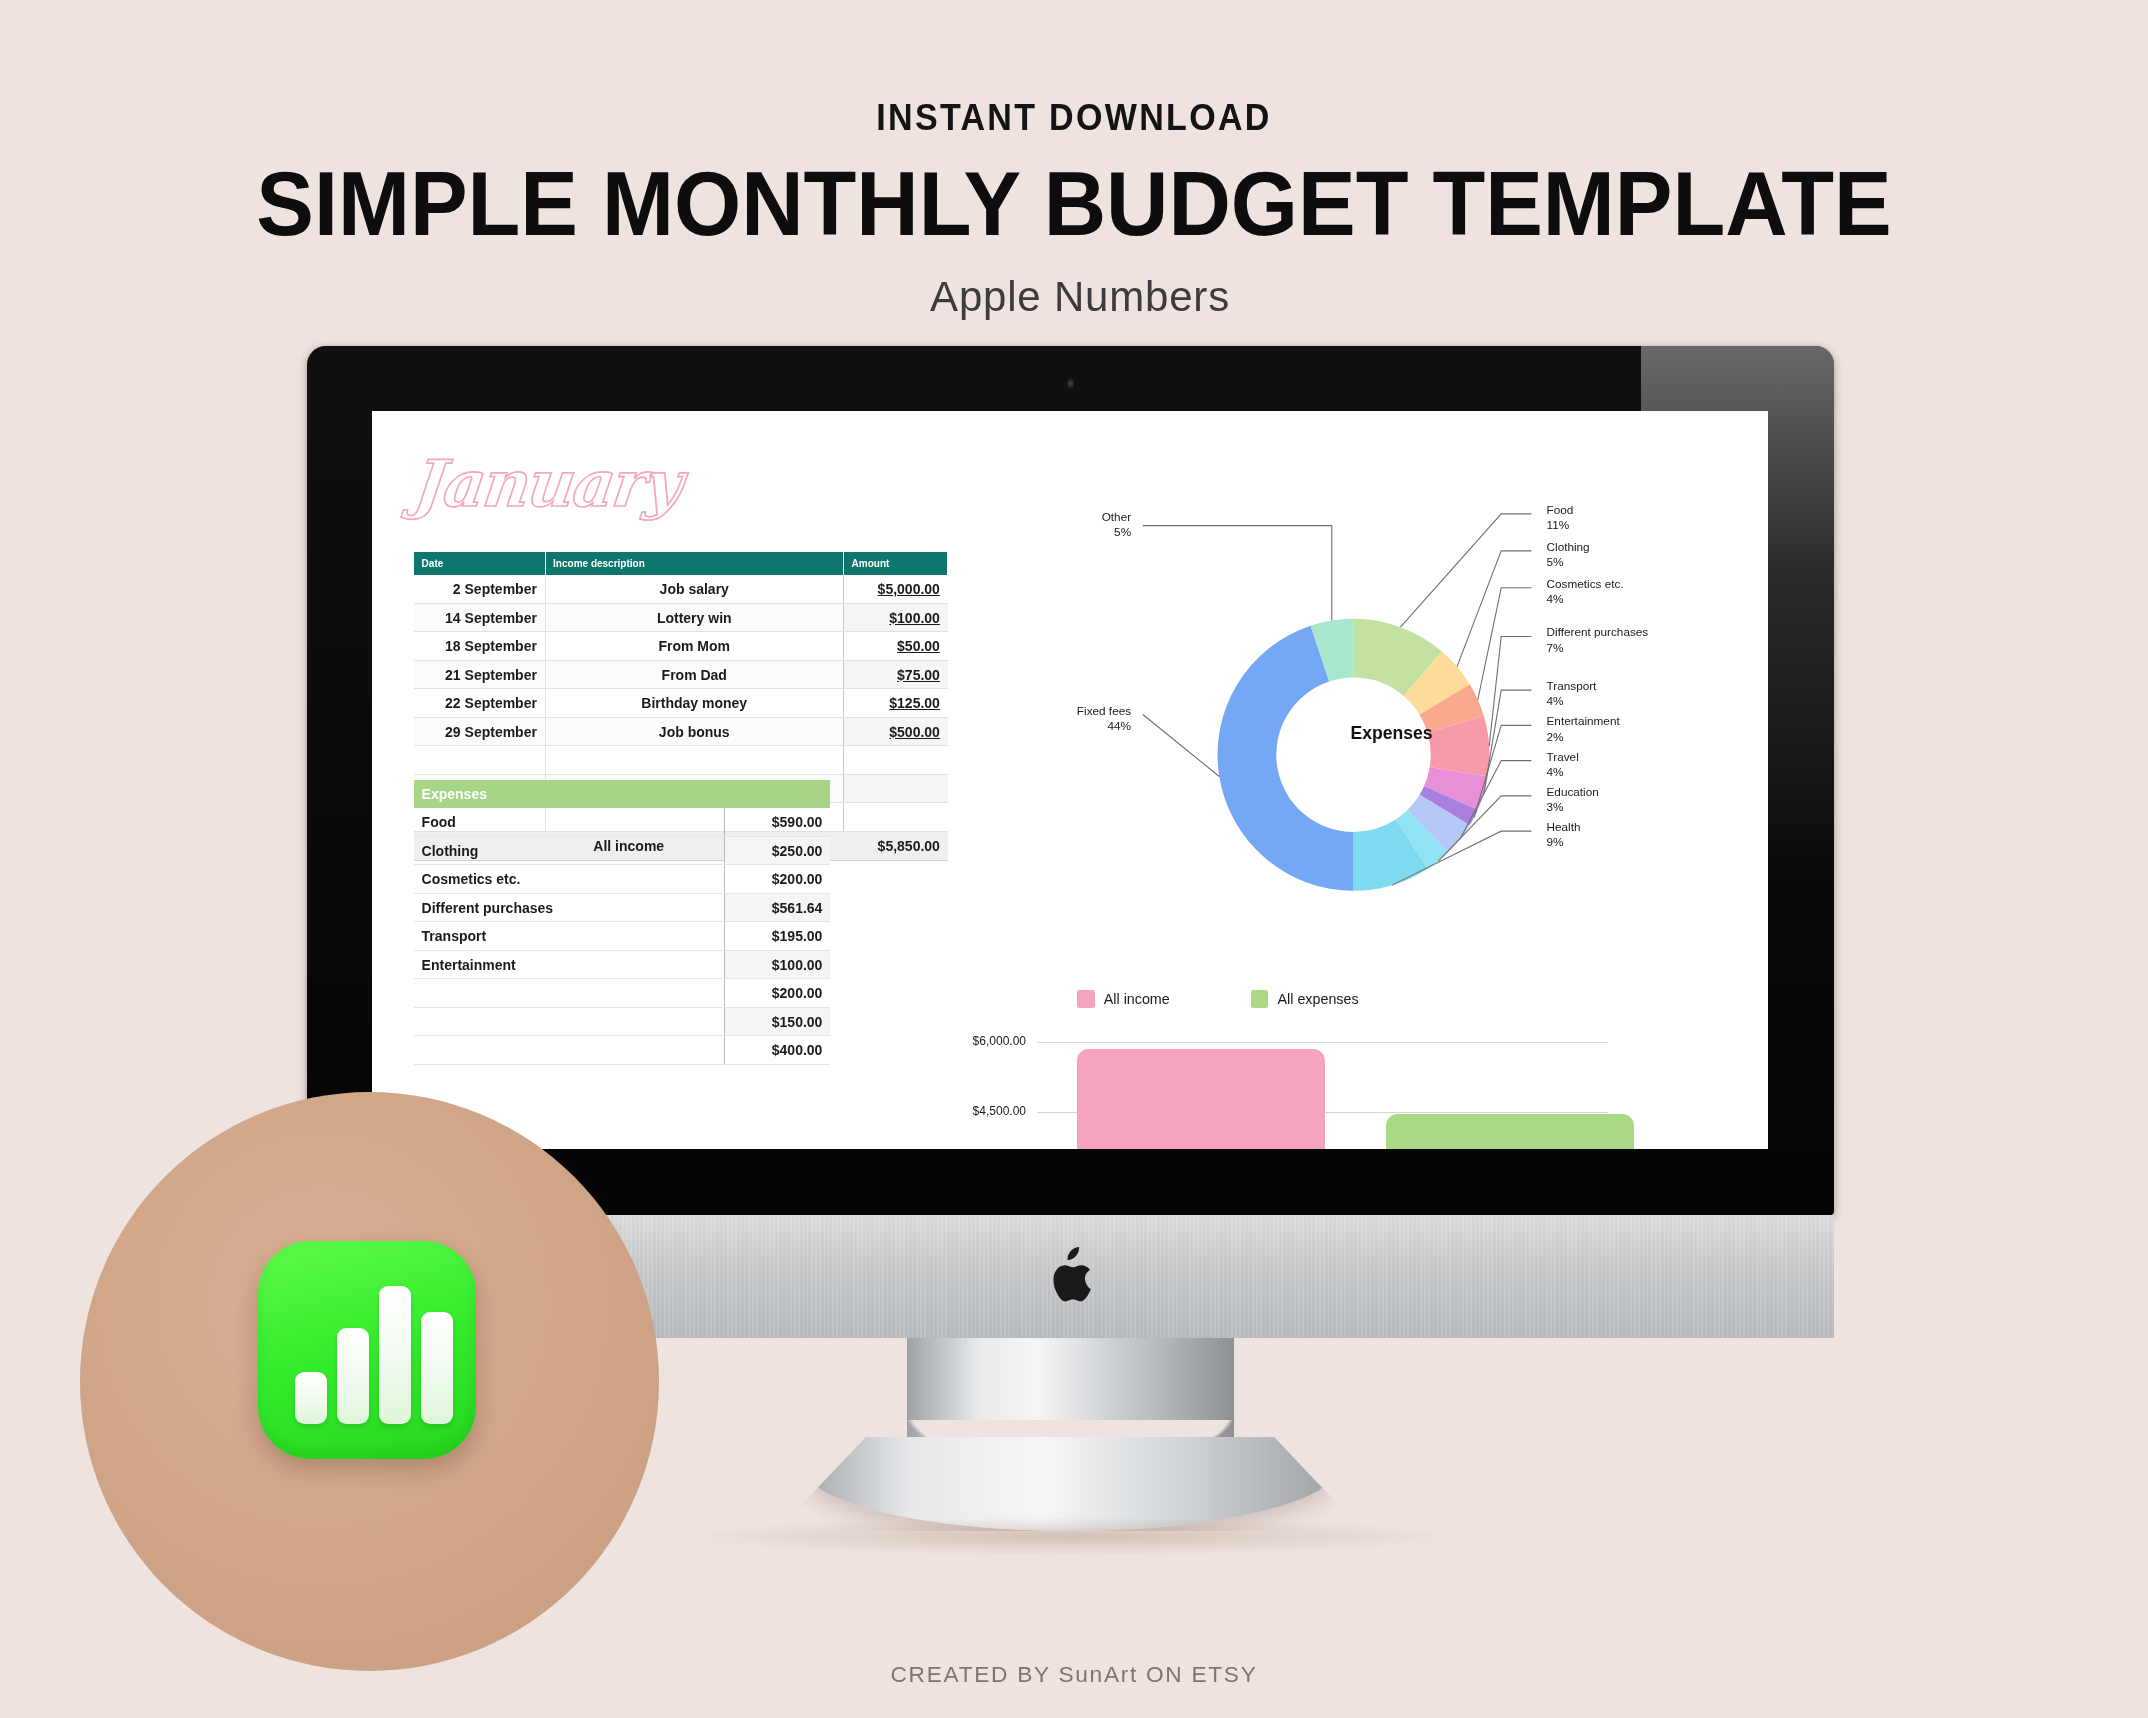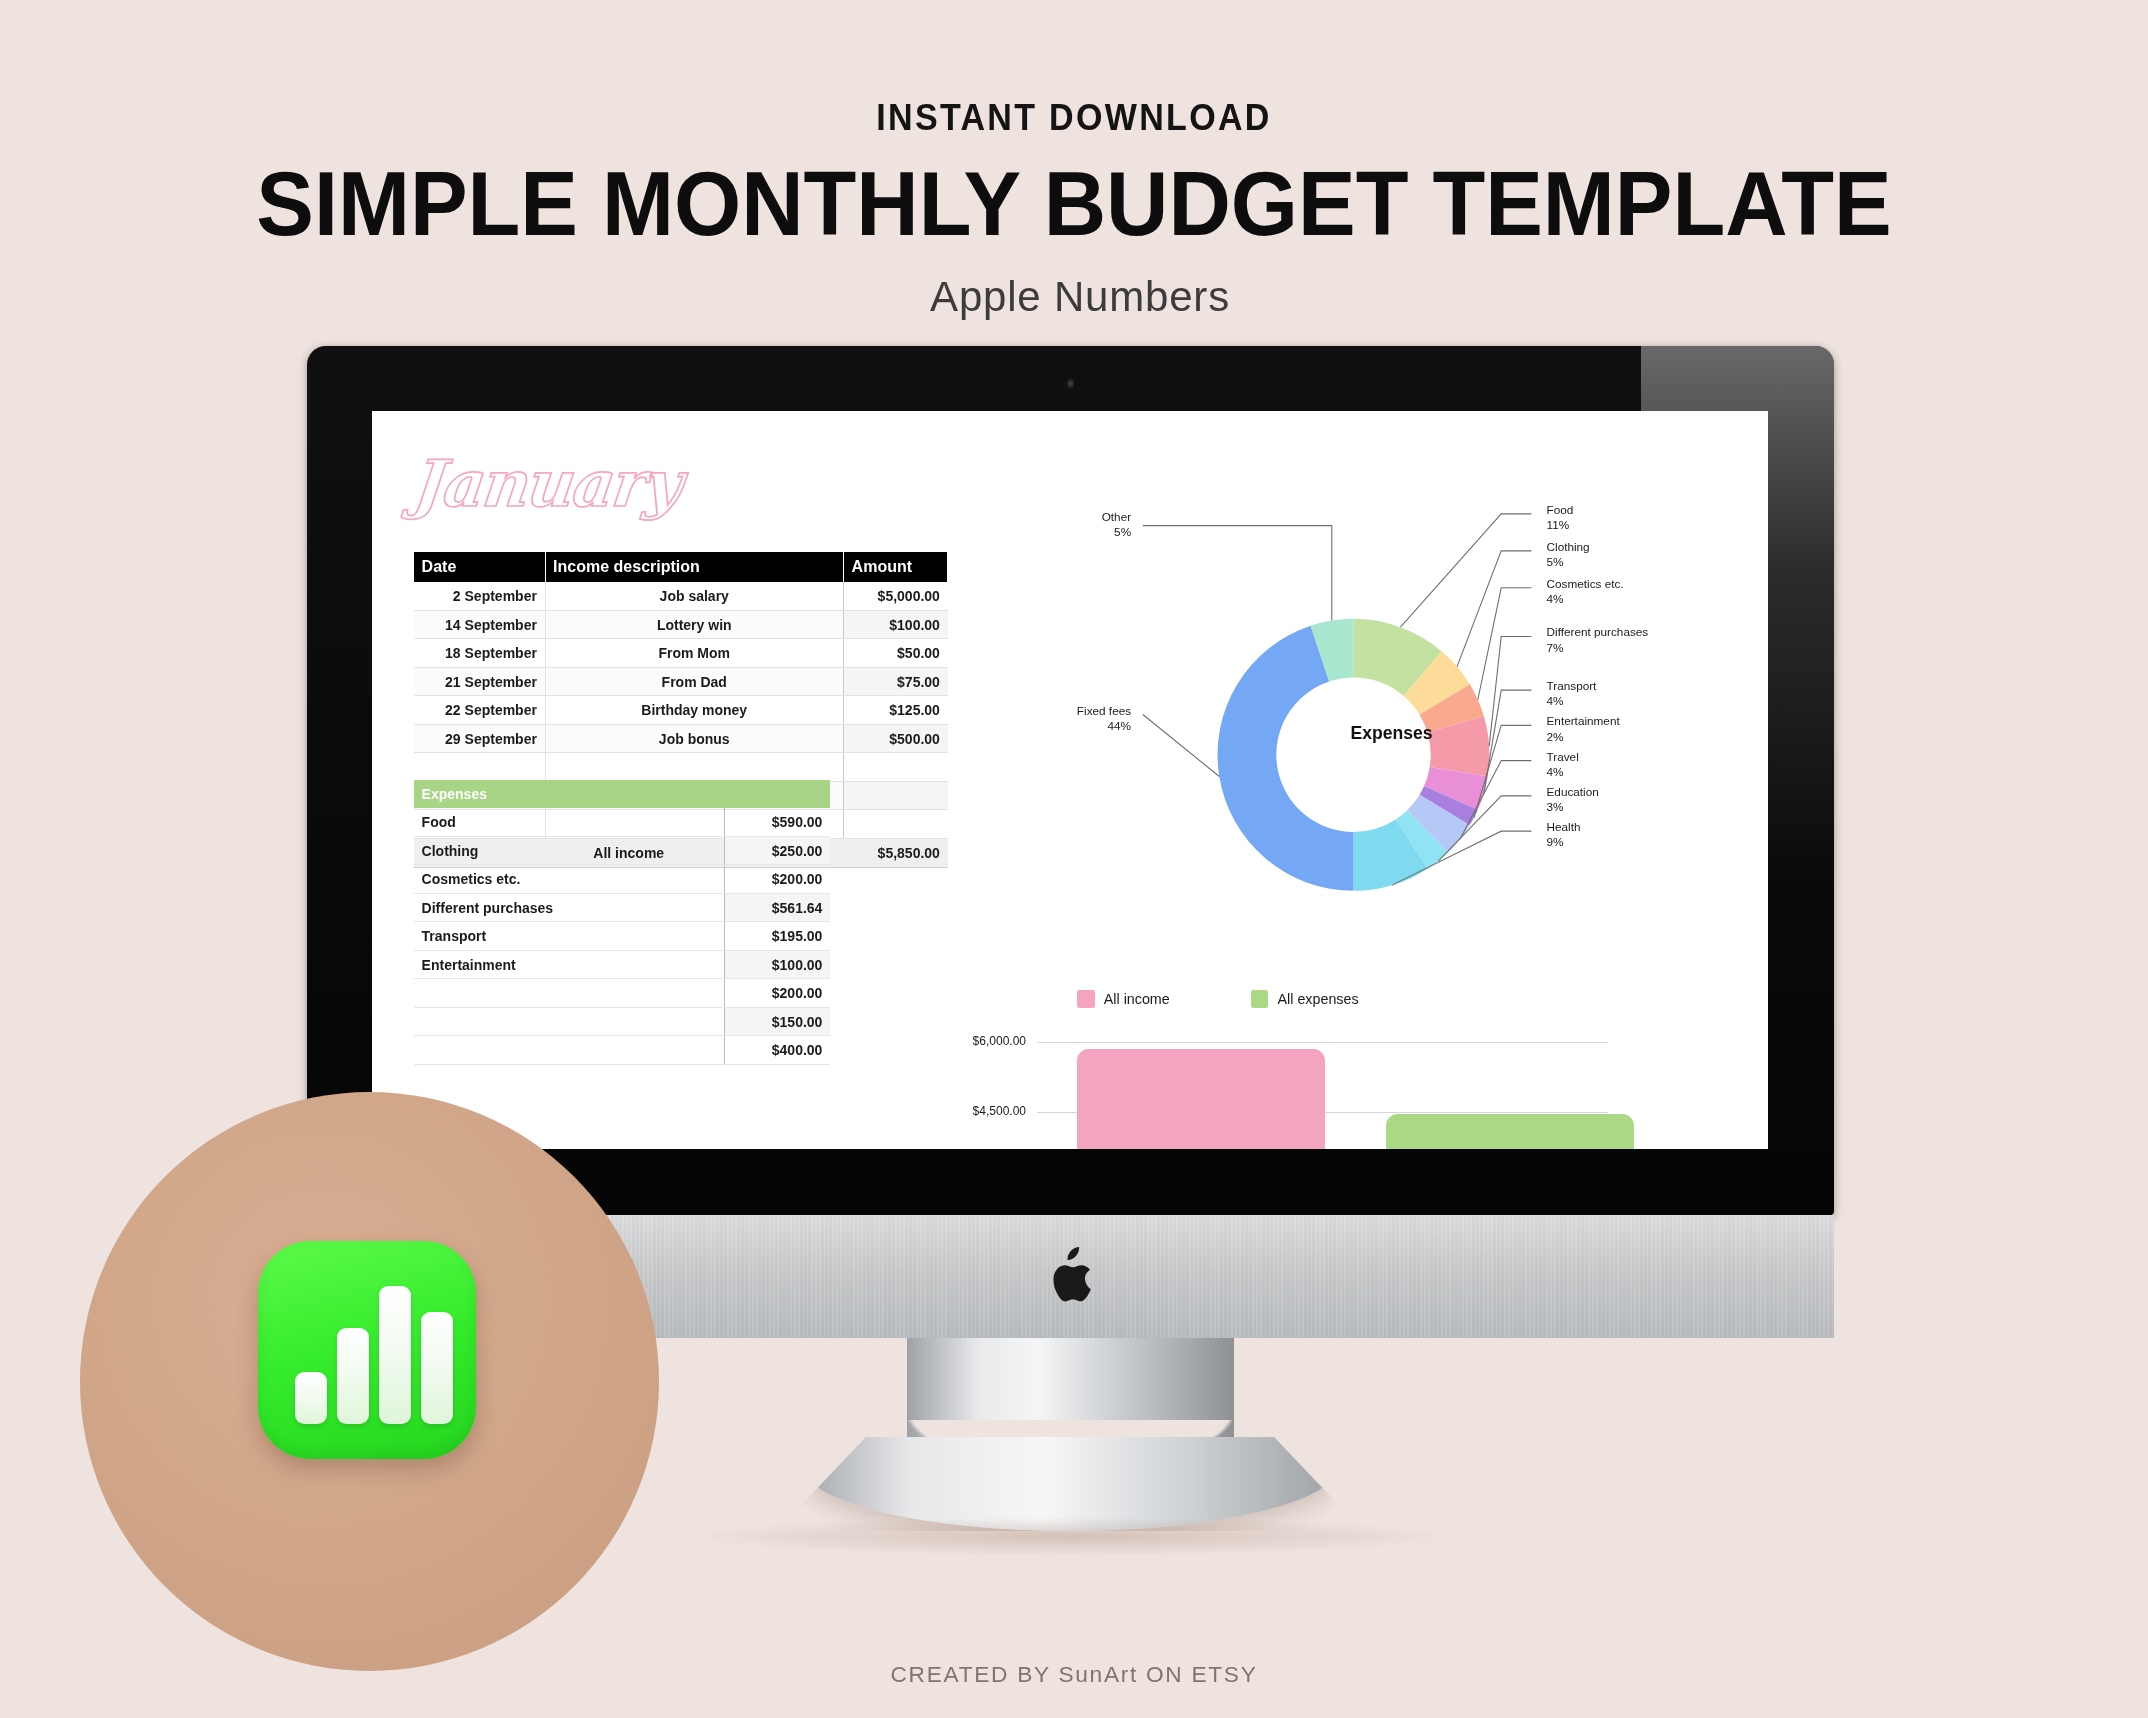--- a/index.html
+++ b/index.html
@@ -99,28 +99,28 @@
     letter-spacing: -1.7px;
     transform: skewX(-8deg);
   }
 
   
   #income-table {
     position: absolute; left: 42px; top: 141px; width: 534px;
     border-collapse: collapse; font-size: 14px; color: #1b1b1b;
   }
   #income-table th {
-    background: #000000; color: #ffffff; font-weight: 700;
-    text-align: left; padding: 5.9px 7.6px; font-size: 16px;
+    background: #0f766e; color: #ffffff; font-weight: 700;
+    text-align: left; padding: 5.9px 7.6px; font-size: 10px;
     border-right: 0.8px solid #ffffff;
   }
   #income-table td { padding: 5px 7.6px; border-bottom: 0.8px solid #e2e2e2; height: 28.5px; text-align: center; }
   #income-table tbody tr td:nth-child(1) { text-align: right; width: 131px; border-right:0.8px solid #e2e2e2; font-weight:600;}
   #income-table tbody tr td:nth-child(2) { border-right:0.8px solid #c9c9c9; font-weight:600;}
-  #income-table tbody tr td:nth-child(3) { text-align: right; width: 104px; font-weight:600;}
+  #income-table tbody tr td:nth-child(3) { text-align: right; width: 104px; font-weight:600;text-decoration:underline;}
   #income-table tbody tr:nth-child(even) td:nth-child(3) { background: #f5f5f5; }
   #income-table tbody tr:nth-child(even) td:nth-child(1),
   #income-table tbody tr:nth-child(even) td:nth-child(2) { background: #fbfbfb; }
   #income-table tfoot td {
     background: #efefef; font-weight: 700; border-top: 1.7px solid #a8a8a8;
     border-bottom: 0.8px solid #d0d0d0; padding: 5.9px 7.6px;
   }
   #income-table tfoot td:last-child { text-align: right; }
 
   

